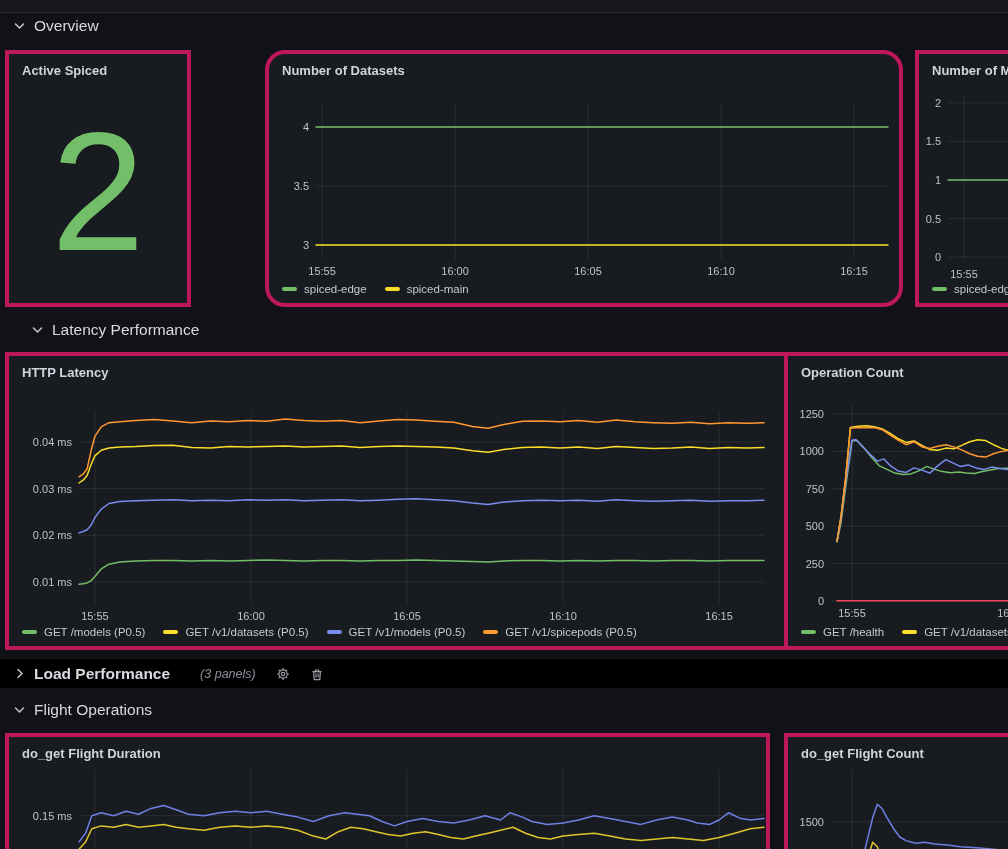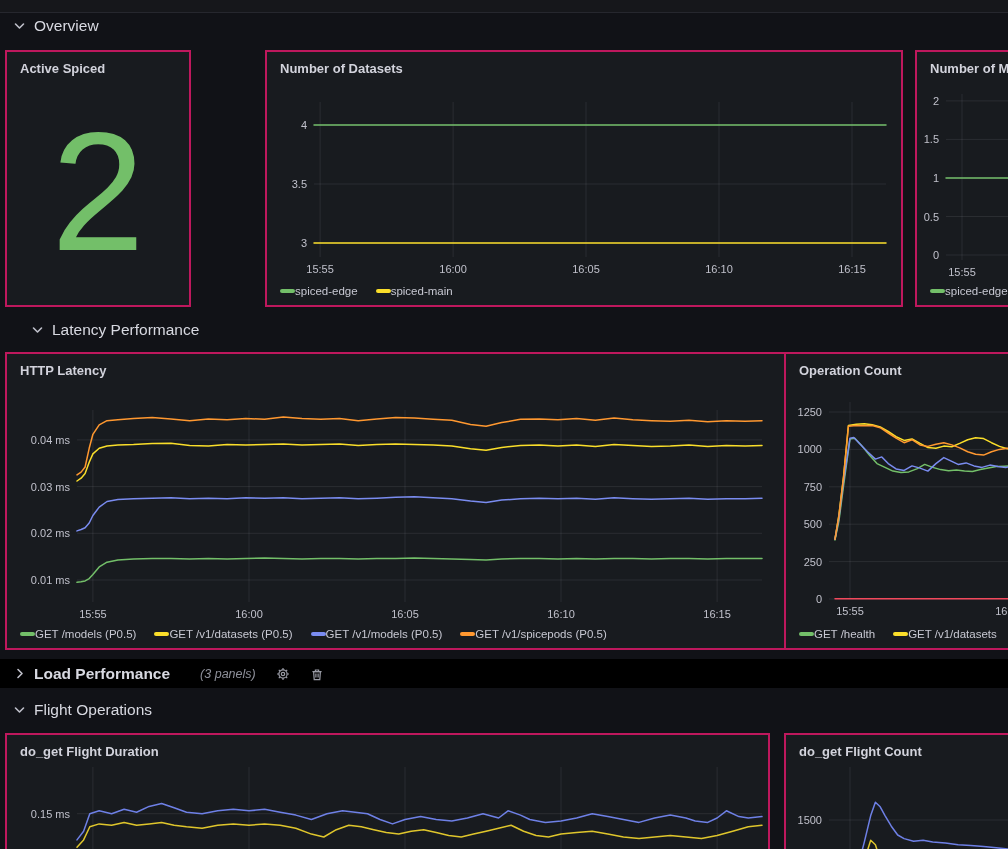--- a/index.html
+++ b/index.html
@@ -11,30 +11,30 @@
   .topbar{position:absolute;top:0;left:0;width:1008px;height:13px;
     background:#16171b;border-bottom:1px solid #26272e;box-sizing:border-box}
   .section-header{position:absolute;display:flex;align-items:center;gap:9px;
     color:#d8d9e1;font-size:15.5px;font-weight:400;cursor:pointer;white-space:nowrap}
   .chev{display:flex;color:#c0c1cb;flex:0 0 auto}
   .row-collapsed{position:absolute;left:0;width:1008px;height:29px;background:#000000;
     display:flex;align-items:center;padding-left:15px;box-sizing:border-box}
   .row-collapsed .title{font-size:15.5px;font-weight:700;color:#d8d9e1;margin-left:9px}
   .row-collapsed .count{color:#8d8f99;font-style:italic;font-size:12.5px;margin-left:30px}
   .row-icon{margin-left:20px;color:#939festival6a0;color:#9a9ca6;display:flex;cursor:pointer}
-  .panel{position:absolute;background:#181b1f;border:2px solid #be185d;box-sizing:border-box}
+  .panel{position:absolute;background:#181b1f;border:4px solid #be185d;box-sizing:border-box}
   .panel-title{position:absolute;top:0;left:0;right:0;height:32px;padding:9px 13px;
     font-size:13px;font-weight:600;color:#d2d3dc;box-sizing:border-box;
     white-space:nowrap;overflow:hidden;cursor:pointer}
   svg.chart{position:absolute;top:0;left:0;display:block}
   .grid{stroke:rgba(204,204,220,0.10);stroke-width:1}
   .tick{fill:#c0c1cb;font-size:11px;font-family:"Liberation Sans",sans-serif}
   .legend{position:absolute;left:13px;bottom:8px;display:flex;gap:18px;
     font-size:11.5px;color:#c7c8d2;white-space:nowrap;align-items:center}
-  .legend-item{display:flex;align-items:center;cursor:pointer}
+  .legend-item{display:flex;align-items:center;gap:7px;cursor:pointer}
   .legend-swatch{width:15px;height:4px;border-radius:2px;flex:0 0 auto}
   .bigstat{position:absolute;left:0;right:0;top:26px;bottom:0;
     display:flex;align-items:center;justify-content:center;
     font-size:168px;font-weight:500;line-height:1}
 </style>
 </head>
 <body>
 
 <div>
 
@@ -47,21 +47,21 @@
         </svg>
     </span>
     <span>Overview</span>
   </div>
 
   <div class="panel" style="left:5px;top:50px;width:186px;height:257px;">
     <div class="panel-title">Active Spiced</div>
     <div class="bigstat" style="color:#73bf69;">2</div>
   </div>
 
-  <div class="panel" style="left:265px;top:50px;width:638px;height:257px;">
+  <div class="panel" style="left:265px;top:50px;width:638px;height:257px;border-radius:20px;">
     <div class="panel-title">Number of Datasets</div>
     <svg class="chart" width="636" height="255">
         <line class="grid" x1="53.1" y1="50" x2="53.1" y2="205"></line>
         <text class="tick" x="53.1" y="221" text-anchor="middle">15:55</text>
         <line class="grid" x1="186.1" y1="50" x2="186.1" y2="205"></line>
         <text class="tick" x="186.1" y="221" text-anchor="middle">16:00</text>
         <line class="grid" x1="319.0" y1="50" x2="319.0" y2="205"></line>
         <text class="tick" x="319.0" y="221" text-anchor="middle">16:05</text>
         <line class="grid" x1="452.0" y1="50" x2="452.0" y2="205"></line>
         <text class="tick" x="452.0" y="221" text-anchor="middle">16:10</text>

